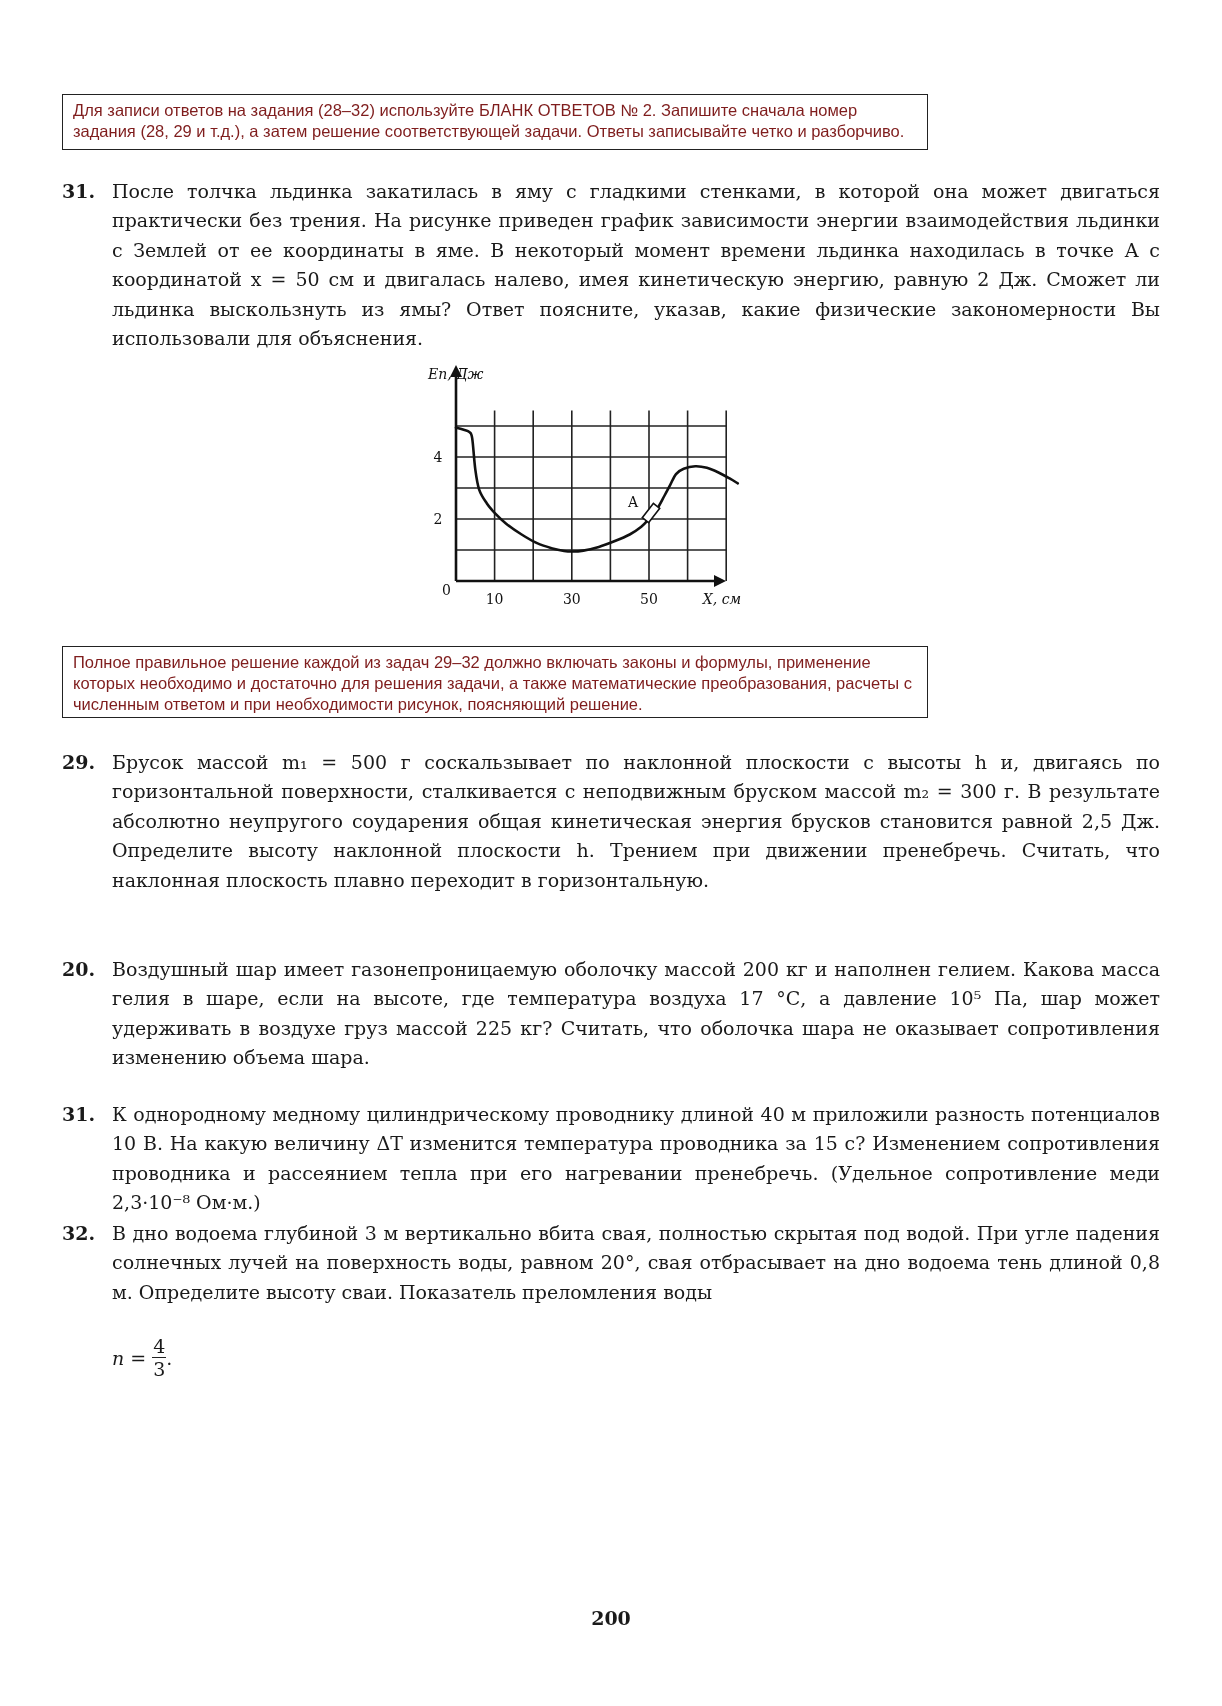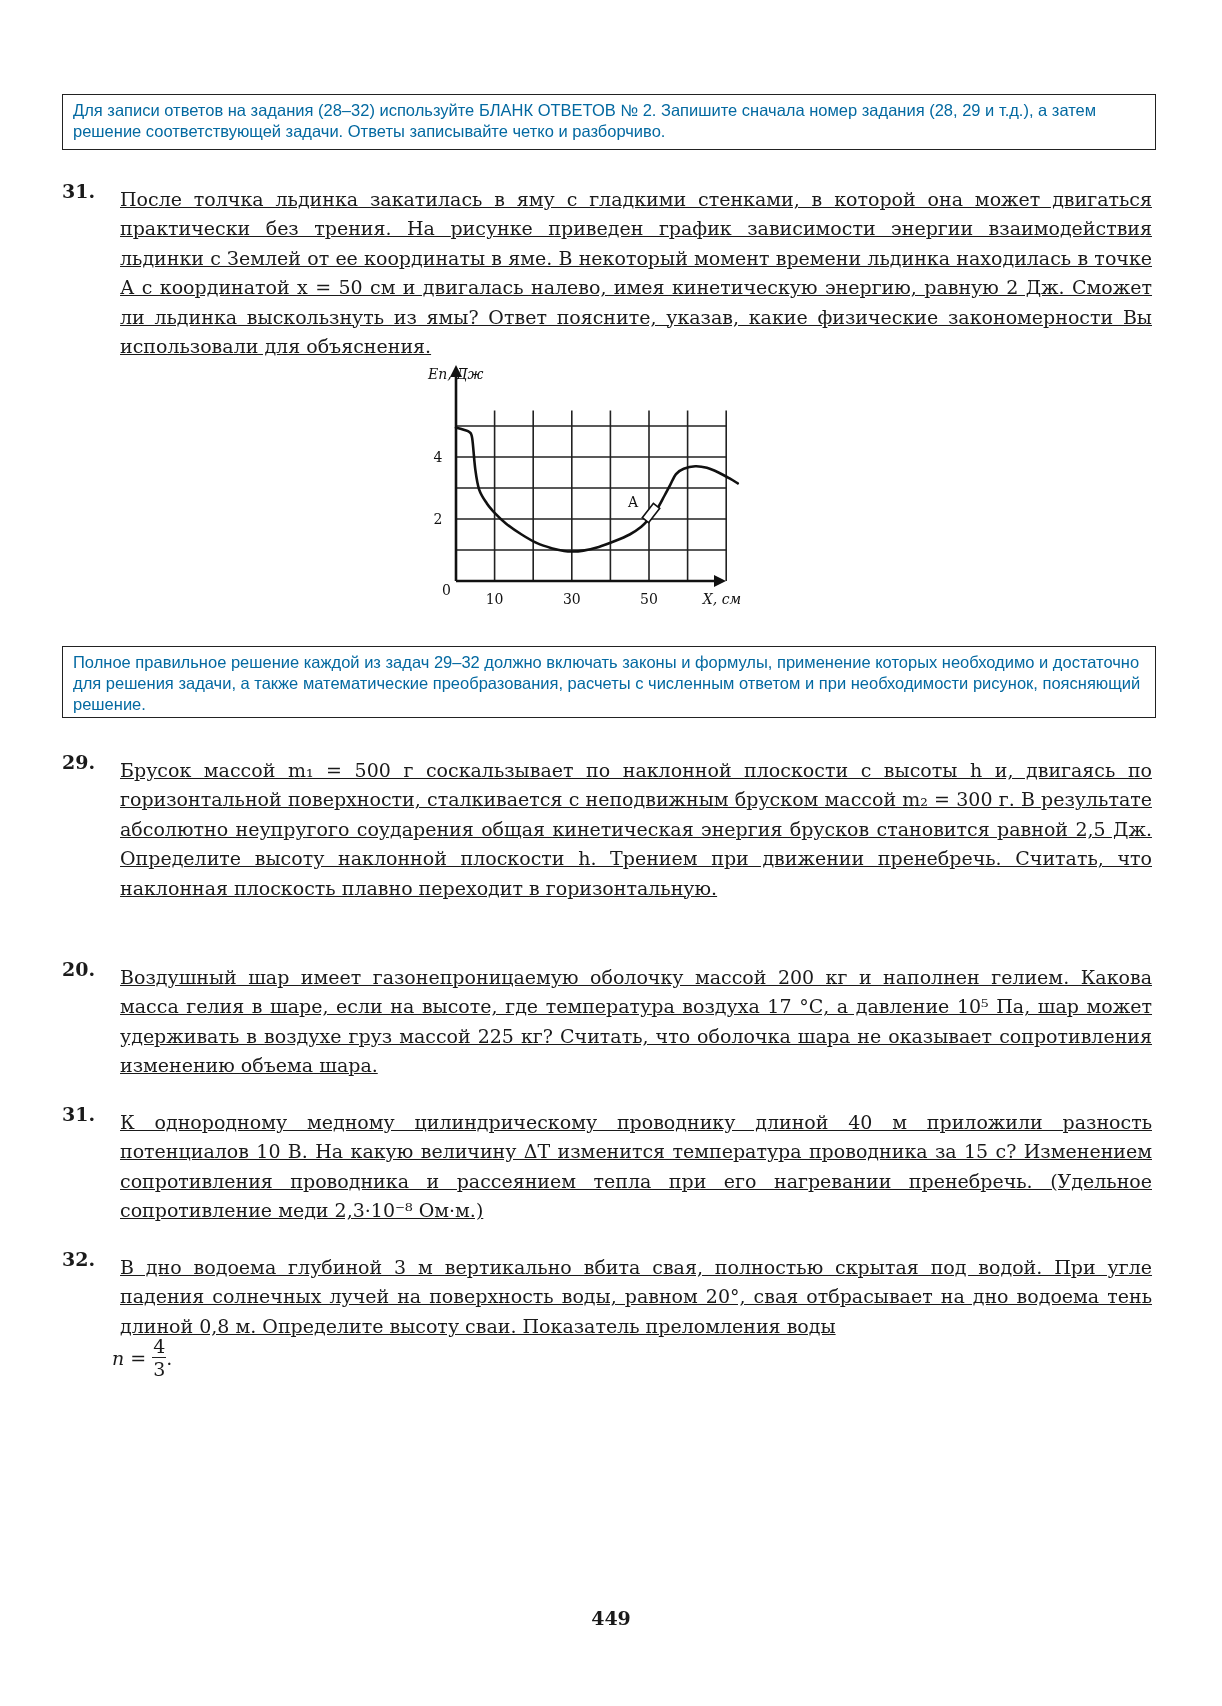--- a/index.html
+++ b/index.html
@@ -1,33 +1,33 @@
 <!DOCTYPE html>
 <html><head>
 <meta charset="utf-8">
 <style>
   html, body { margin: 0; padding: 0; background: #ffffff; }
   body { width: 1222px; height: 1706px; position: relative; font-family: "DejaVu Serif", serif; color: #1a1a1a; overflow: hidden; }
   .notice {
-    position: absolute; left: 62px; width: 1094px;
+    position: absolute; left: 62px; width: 866px;
     border: 1.5px solid #222; padding: 5px 10px 5px 10px; box-sizing: border-box;
-    font-family: "Liberation Sans", sans-serif; font-size: 16.5px; line-height: 21px; color: #0369a1;
+    font-family: "Liberation Sans", sans-serif; font-size: 16.5px; line-height: 21px; color: #7f1d1d;
     transform-origin: left top;
   }
   #notice1 { top: 94px; height: 56px; }
   #notice2 { top: 646px; height: 72px; }
   .task { position: absolute; left: 62px; width: 1098px; font-size: 19px; line-height: 29.4px; text-align: justify; }
   .task .num { position: absolute; left: 0; top: 0; font-weight: bold; }
   .task .body { margin-left: 50px; }
-  .task .body p { margin: 8px; text-decoration: underline; }
+  .task .body p { margin: 0; }
   #task28 { top: 177px; }
   #task29 { top: 748px; }
   #task30 { top: 955px; }
   #task31 { top: 1100px; }
-  #task32 { top: 1245px; }
+  #task32 { top: 1219px; }
   .formula { position: absolute; left: 112px; top: 1335px; font-size: 19px; display: flex; align-items: center; }
   .formula .var { font-style: italic; margin-right: 6px; }
   .frac { display: inline-flex; flex-direction: column; align-items: center; margin-left: 6px; line-height: 22px; }
   .frac .line { width: 14px; border-top: 1.5px solid #222; }
   .page-num { position: absolute; left: 0; width: 1222px; top: 1607px; text-align: center; font-size: 19px; font-weight: bold; }
   #chart { position: absolute; left: 400px; top: 365px; }
   .chart-text { font-family: "DejaVu Serif", serif; font-size: 14px; fill: #111; }
 </style>
 </head>
 <body>
@@ -119,13 +119,13 @@
   <span class="var">n</span>
   <span>=</span>
   <span class="frac">
     <span>4</span>
     <span class="line"></span>
     <span>3</span>
   </span>
   <span>.</span>
 </div>
 
-<div class="page-num">449</div>
+<div class="page-num">200</div>
 
 </body></html>

